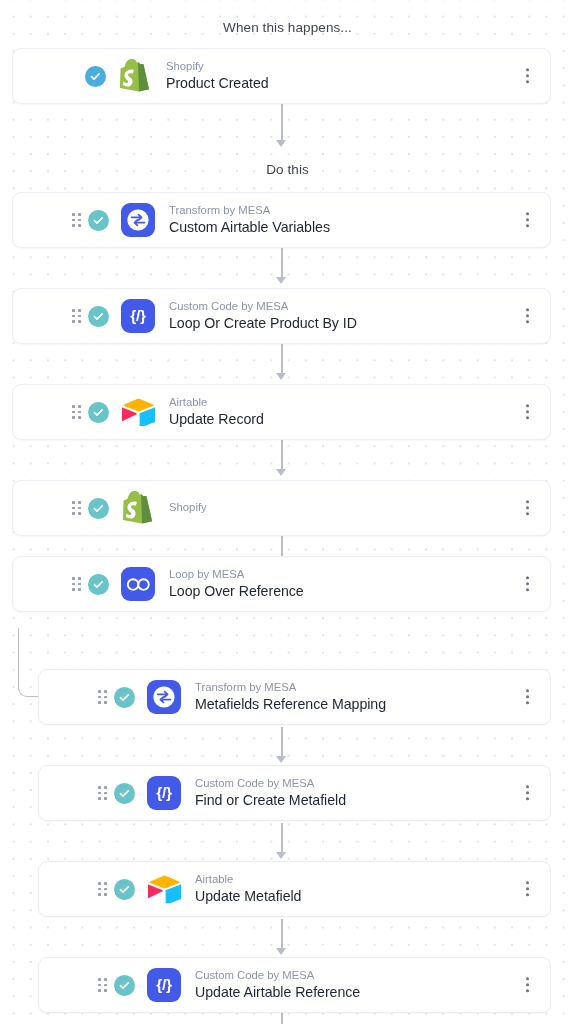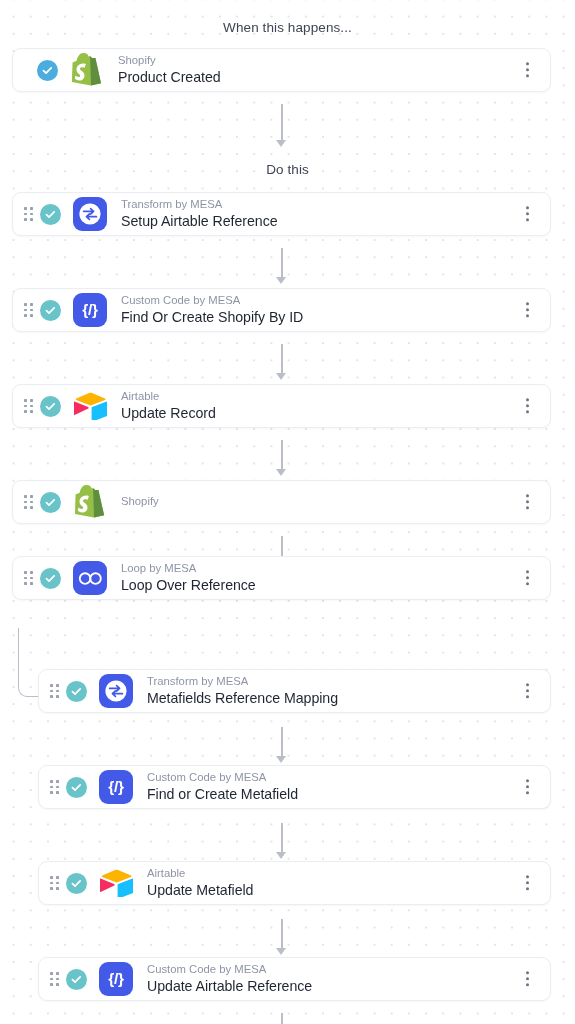--- a/index.html
+++ b/index.html
@@ -69,27 +69,28 @@
     top: 692px;
     width: 0; height: 0;
     border-top: 4.6px solid transparent;
     border-bottom: 4.6px solid transparent;
     border-left: 6.6px solid #b9bec9;
   }
 
   
   .card {
     position: absolute;
-    height: 44px;
+    height: 56px;
     background: #ffffff;
     border: 1px solid #ebedf2;
     border-radius: 9px;
     display: flex;
     align-items: center;
     box-shadow: 0 1px 2px rgba(30,40,70,0.035);
+    padding-left: 48px;
   }
   .card.lvl0 { left: 12px;  width: 539px; }
   .card.lvl1 { left: 38px;  width: 513px; }
 
   .drag-handle {
     width: 9px;
     margin-left: 11px;
     margin-right: 7px;
     display: grid;
     grid-template-columns: repeat(2, 2.6px);
@@ -254,21 +255,21 @@
       <div class="sq">
         <svg width="24" height="24" viewBox="0 0 24 24">
           <circle cx="12" cy="12" r="10.6" fill="#ffffff"></circle>
           <path d="M5.6 9.3h9.8M12.6 6.6l3 2.7-3 2.7" fill="none" stroke="#4359e8" stroke-width="1.7" stroke-linecap="round" stroke-linejoin="round"></path>
           <path d="M18.4 14.7H8.6M11.4 17.4l-3-2.7 3-2.7" fill="none" stroke="#4359e8" stroke-width="1.7" stroke-linecap="round" stroke-linejoin="round"></path>
         </svg>
       </div>
     </div>
     <div class="labels">
       <div class="app-name">Transform by MESA</div>
-      <div class="step-title">Setup Airtable Reference</div>
+      <div class="step-title">Custom Airtable Variables</div>
     </div>
     <div class="kebab">
         <i></i>
         <i></i>
         <i></i>
       </div>
   </div>
 
   <div class="card lvl0" style="top:288px">
     <div class="drag-handle">
@@ -284,21 +285,21 @@
           <path d="M1.6 6.2 L4.4 8.9 L10 3.1" fill="none" stroke="#ffffff" stroke-width="1.9" stroke-linecap="round" stroke-linejoin="round"></path>
         </svg>
     </div>
     <div class="app-icon">
       <div class="sq">
           <span class="code-glyph">{/}</span>
         </div>
     </div>
     <div class="labels">
       <div class="app-name">Custom Code by MESA</div>
-      <div class="step-title">Find Or Create Shopify By ID</div>
+      <div class="step-title">Loop Or Create Product By ID</div>
     </div>
     <div class="kebab">
         <i></i>
         <i></i>
         <i></i>
       </div>
   </div>
 
   <div class="card lvl0" style="top:384px">
     <div class="drag-handle">

